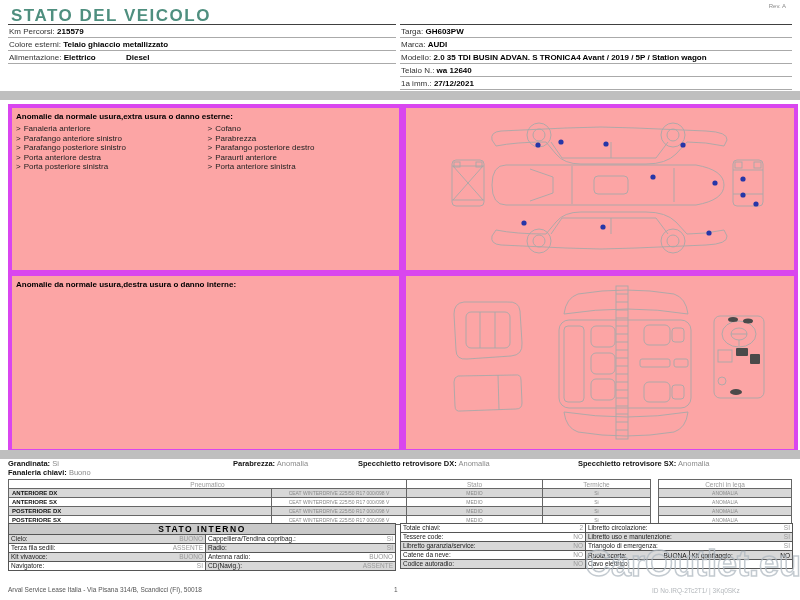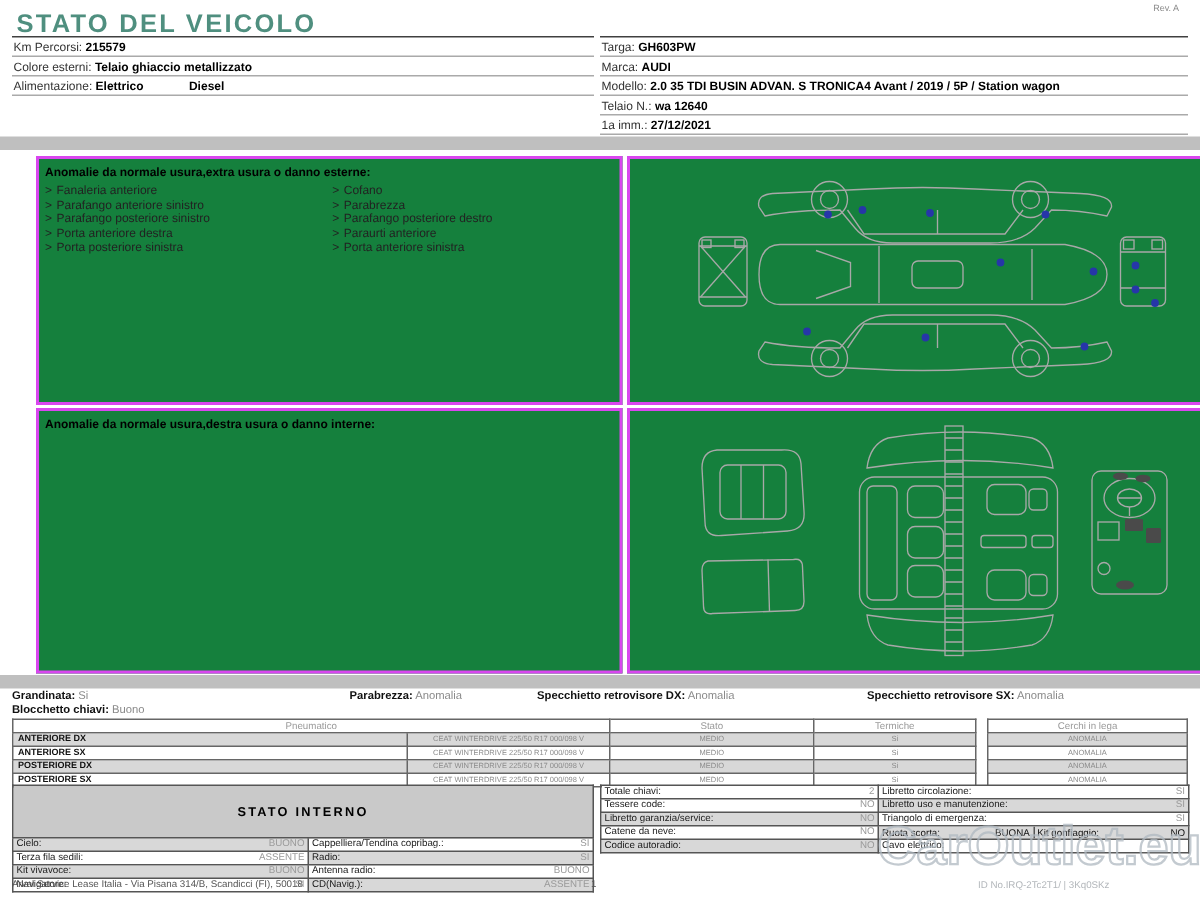--- a/index.html
+++ b/index.html
@@ -14,21 +14,21 @@
   .info-right{left:400px;width:392px;}
   .info-row{border-bottom:1px solid #aaa;padding:2px 1px 1px 1px;line-height:9px;min-height:9px;}
   .info-row .lbl{color:#333;}
   .info-row .val{font-weight:bold;color:#000;}
   .val2{font-weight:bold;color:#000;margin-left:28px;}
 
   .strip{position:absolute;left:0;width:800px;background:#bfbfbf;}
   .strip1{top:91px;height:9px;}
   .strip2{top:450px;height:9px;}
 
-  .box{position:absolute;border:2px solid #d946ef;background:#15803d;margin-left:16px;}
+  .box{position:absolute;border:4px solid #d946ef;background:#fca5a5;}
   .box-ext-text{left:8px;top:104px;width:387px;height:162px;}
   .box-ext-diag{left:402px;top:104px;width:388px;height:162px;}
   .box-int-text{left:8px;top:272px;width:387px;height:173px;}
   .box-int-diag{left:402px;top:272px;width:388px;height:173px;}
   .box-title{font-size:8px;font-weight:bold;color:#000;padding:4px 0 3px 4px;}
   .anom-cols{display:flex;padding-left:4px;}
   .anom-col{width:50%;font-size:8px;color:#222;line-height:9.5px;}
   .anom-item .b{margin-right:3px;}
 
   .diag-svg{position:absolute;left:0;top:0;}
@@ -42,21 +42,21 @@
   .cerchi{position:absolute;left:658px;top:479px;width:134px;}
   .tyres th,.cerchi th{border:1px solid #666;font-weight:normal;color:#9a9a9a;font-size:6.5px;height:8px;padding:0;text-align:center;background:#fff;}
   .tyres td,.cerchi td{border:1px solid #666;font-size:5px;height:8px;padding:0;text-align:center;color:#8a8a8a;overflow:hidden;white-space:nowrap;}
   .tyres td.pos{font-size:6px;font-weight:bold;color:#111;text-align:left;padding-left:3px;}
   tr.shaded td{background:#d8d8d8;}
   tr.plain td{background:#fff;}
 
   .tbl2{position:absolute;top:523px;}
   .interno{left:8px;width:387px;}
   .docs{left:400px;width:392px;}
-  .tbl2 th{border:1px solid #555;background:#c9c9c9;font-size:8.5px;font-weight:bold;letter-spacing:1.5px;color:#000;height:10px;padding:12px;text-align:center;}
+  .tbl2 th{border:1px solid #555;background:#c9c9c9;font-size:8.5px;font-weight:bold;letter-spacing:1.5px;color:#000;height:10px;padding:0;text-align:center;}
   .tbl2 td{border:1px solid #555;height:8px;padding:0;vertical-align:middle;overflow:hidden;}
   .cellflex{display:flex;justify-content:space-between;align-items:center;padding:0 2px;font-size:6.5px;line-height:8px;white-space:nowrap;}
   .cellflex .lb{color:#1a1a1a;}
   .cellflex .vl{color:#9a9a9a;margin-left:4px;}
   td.shade{background:#d8d8d8;}
   td.white{background:#fff;}
   .splitcell{display:flex;height:100%;}
   .splitcell .sub{flex:1;display:flex;justify-content:space-between;align-items:center;padding:0 2px;font-size:6.5px;white-space:nowrap;overflow:hidden;}
   .splitcell .sub2{border-left:1px solid #555;}
 
@@ -257,21 +257,21 @@
   </div>
   <div class="sumline" style="left:358px;top:460px;">
     <span class="sum-lbl">Specchietto retrovisore DX:</span>
     <span class="sum-val">Anomalia</span>
   </div>
   <div class="sumline" style="left:578px;top:460px;">
     <span class="sum-lbl">Specchietto retrovisore SX:</span>
     <span class="sum-val">Anomalia</span>
   </div>
   <div class="sumline" style="left:8px;top:469px;">
-    <span class="sum-lbl">Blocchetto chiavi:</span>
+    <span class="sum-lbl">Fanaleria chiavi:</span>
     <span class="sum-val">Buono</span>
   </div>
 
   <table class="tyres">
     <colgroup>
         <col style="width:263px">
         <col style="width:135px">
         <col style="width:136px">
         <col style="width:108px">
       </colgroup>

